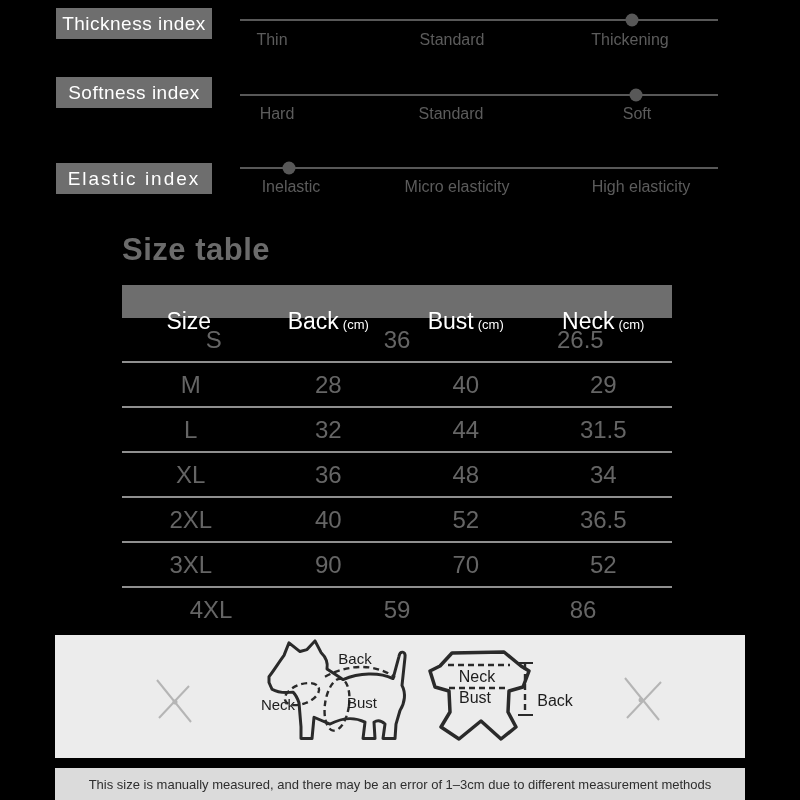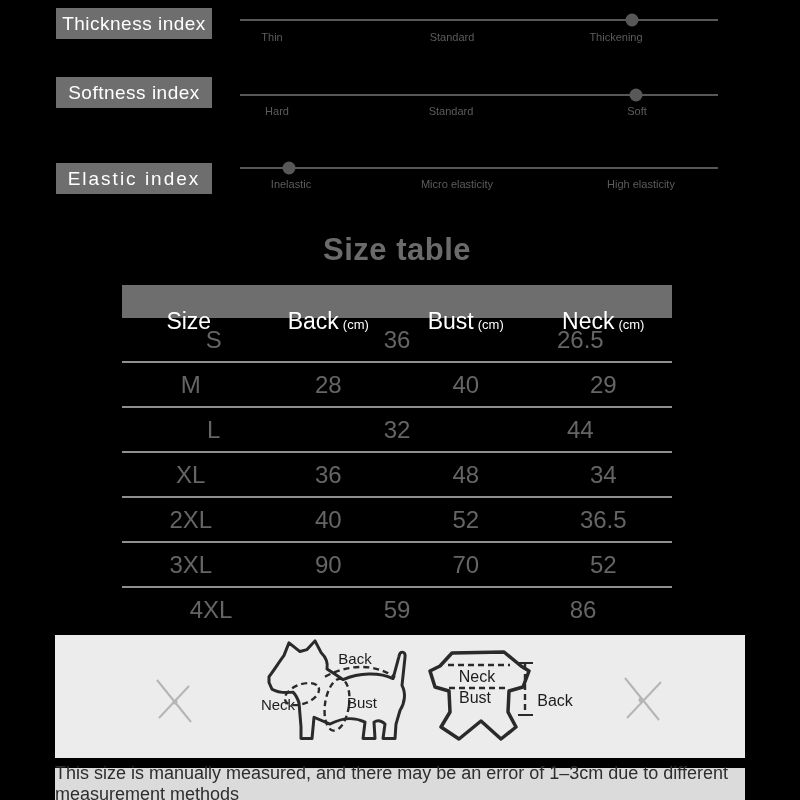--- a/index.html
+++ b/index.html
@@ -6,25 +6,25 @@
   .page{position:relative;width:800px;height:800px;background:#000000;
         font-family:"Liberation Sans",sans-serif;overflow:hidden;}
 
   
   .idx-label{position:absolute;left:56px;width:156px;height:31px;background:#6e6e6e;
              color:#fff;display:flex;align-items:center;justify-content:center;
              font-size:19px;letter-spacing:.5px;white-space:nowrap;}
   .idx-track{position:absolute;left:240px;width:478px;height:2px;background:#585858;}
   .idx-dot{position:absolute;width:13px;height:13px;border-radius:50%;background:#585858;
            transform:translate(-50%,-50%);}
-  .idx-opt{position:absolute;transform:translateX(-50%);font-size:11px;color:#5c5c5c;
+  .idx-opt{position:absolute;transform:translateX(-50%);font-size:16px;color:#5c5c5c;
            white-space:nowrap;text-align:center;}
 
   
-  .size-title{position:absolute;left:122px;top:232px;width:550px;text-align:center;
+  .size-title{position:absolute;left:122px;top:232px;width:550px;
               font-size:31px;font-weight:bold;color:#6b6b6b;letter-spacing:.5px;}
   .size-table{position:absolute;left:122px;top:285px;width:550px;}
   .thead{display:flex;height:33px;background:#6e6e6e;color:#fff;align-items:center;}
   .th{flex:1;display:flex;justify-content:center;align-items:baseline;gap:4px;
       font-size:23px;margin-top:40px;}
   .th .unit{font-size:13px;text-align:center;}
   .tr{display:flex;height:43px;align-items:center;border-bottom:2px solid #8f8f8f;}
   .tr:last-child{border-bottom:none;gap:8px;}
   .td{flex:1;text-align:center;font-size:24px;color:#656565;}
 
@@ -33,35 +33,35 @@
          background:#ececec;overflow:hidden;}
   .panel svg{position:absolute;}
   .outline{fill:none;stroke:#2a2a2a;stroke-width:3;stroke-linejoin:round;stroke-linecap:round;}
   .dashed{fill:none;stroke:#2a2a2a;stroke-width:2.4;stroke-dasharray:6 4;}
   .tick{stroke:#2a2a2a;stroke-width:2;}
   .diag-text{fill:#1d1d1d;font-family:"Liberation Sans",sans-serif;font-size:15px;}
   .deco{stroke:#b5b5b5;stroke-width:2;fill:none;}
 
   
   .footer{position:absolute;left:55px;top:768px;width:690px;height:32px;background:#dbdbdb;
-          display:flex;align-items:center;justify-content:center;font-size:18px;color:#2e2e2e;}
+          display:flex;align-items:center;justify-content:center;font-size:13px;color:#2e2e2e;text-align:center;}
 </style>
 </head>
 <body>
 
 <div class="page">
 
   <div class="idx-label" style="top:8px">
       <span>Thickness index</span>
     </div>
   <div class="idx-track" style="top:19px"></div>
   <div class="idx-dot" style="left:632px;top:20px"></div>
   <span class="idx-opt" style="left:272px;top:31px">Thin</span>
   <span class="idx-opt" style="left:452px;top:31px">Standard</span>
-  <span class="idx-opt" style="left:616px;top:31px">Thickening</span>
+  <span class="idx-opt" style="left:630px;top:31px">Thickening</span>
 
   <div class="idx-label" style="top:77px">
       <span>Softness index</span>
     </div>
   <div class="idx-track" style="top:94px"></div>
   <div class="idx-dot" style="left:636px;top:95px"></div>
   <span class="idx-opt" style="left:277px;top:105px">Hard</span>
   <span class="idx-opt" style="left:451px;top:105px">Standard</span>
   <span class="idx-opt" style="left:637px;top:105px">Soft</span>
 
@@ -103,20 +103,21 @@
     <div class="tr">
       <div class="td">M</div>
       <div class="td">28</div>
       <div class="td">40</div>
       <div class="td">29</div>
     </div>
     <div class="tr">
       <div class="td">L</div>
       <div class="td">32</div>
       <div class="td">44</div>
+      <div class="td">31.5</div>
     </div>
     <div class="tr">
       <div class="td">XL</div>
       <div class="td">36</div>
       <div class="td">48</div>
       <div class="td">34</div>
     </div>
     <div class="tr">
       <div class="td">2XL</div>
       <div class="td">40</div>

